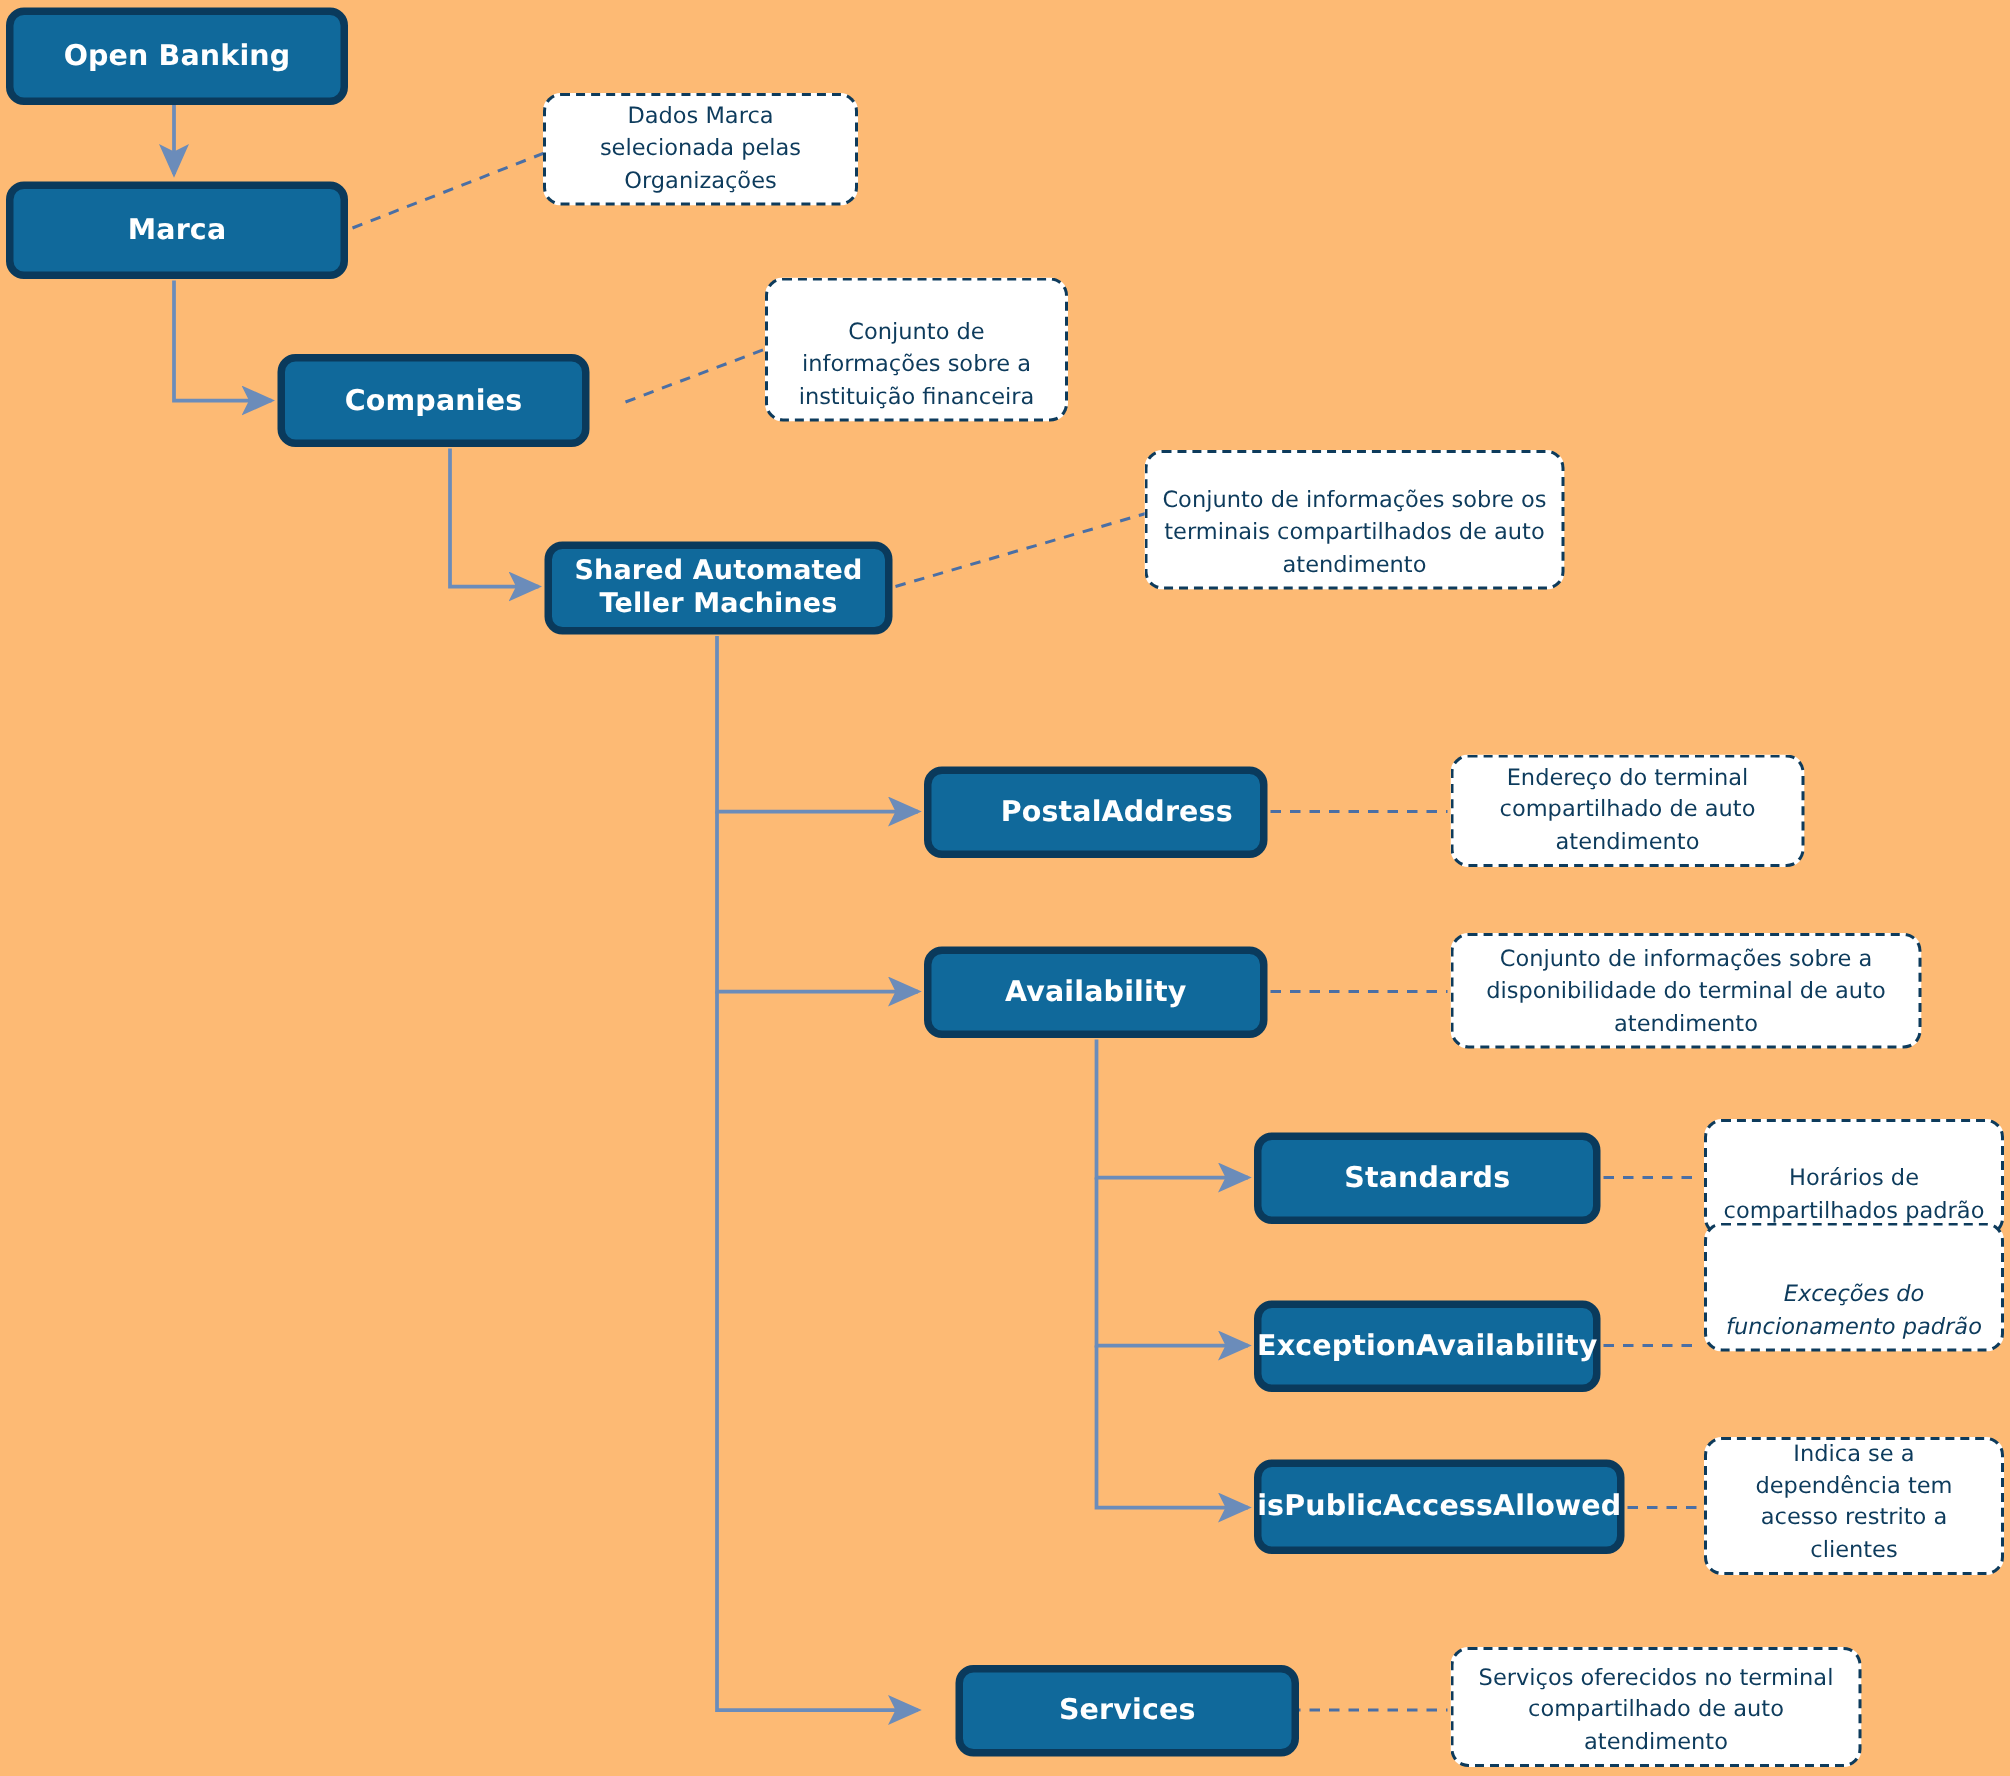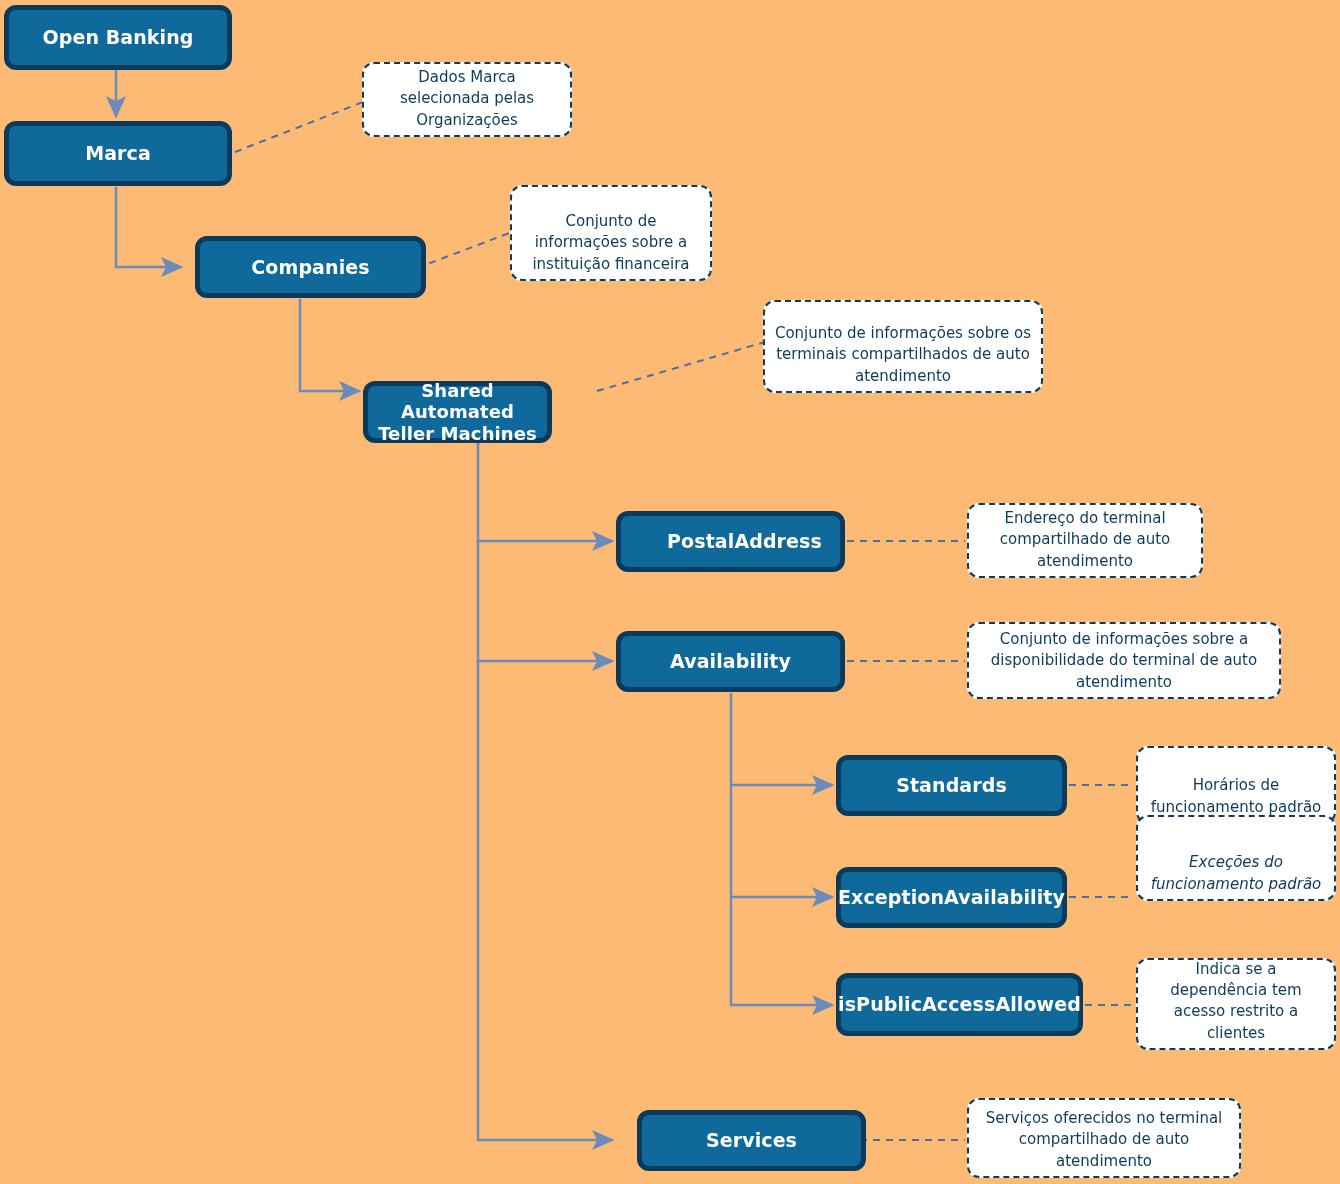--- a/index.html
+++ b/index.html
@@ -101,25 +101,25 @@
   </svg>
 
   <div class="node" style="left:4px; top:5px; width:228px; height:65px;">
     <span>Open Banking</span>
   </div>
 
   <div class="node" style="left:4px; top:121px; width:228px; height:65px;">
     <span>Marca</span>
   </div>
 
-  <div class="node" style="left:195px; top:236px; width:231px; height:62px;">
+  <div class="node" style="left:185px; top:236px; width:208px; height:62px;">
     <span>Companies</span>
   </div>
 
-  <div class="node two-line" style="left:363px; top:381px; width:189px; height:62px;">
+  <div class="node two-line" style="left:363px; top:361px; width:232px; height:62px;">
     <span>Shared Automated Teller Machines</span>
   </div>
 
   <div class="node" style="left:616px; top:511px; width:229px; height:61px;padding-left:36px;">
     <span>PostalAddress</span>
   </div>
 
   <div class="node" style="left:616px; top:631px; width:229px; height:61px;">
     <span>Availability</span>
   </div>
@@ -154,21 +154,21 @@
 
   <div class="note" style="left:967px; top:503px; width:236px; height:75px;">
     <span>Endereço do terminal compartilhado de auto atendimento</span>
   </div>
 
   <div class="note" style="left:967px; top:622px; width:314px; height:77px;">
     <span>Conjunto de informações sobre a disponibilidade do terminal de auto atendimento</span>
   </div>
 
   <div class="note" style="left:1136px; top:746px; width:200px; height:78px;">
-    <span>Horários de funcionamento padrão</span>
+    <span>Horários de compartilhados padrão</span>
   </div>
 
   <div class="note" style="left:1136px; top:815px; width:200px; height:86px;font-style:italic;">
     <span>Exceções do funcionamento padrão</span>
   </div>
 
   <div class="note" style="left:1136px; top:958px; width:200px; height:92px;">
     <span>Indica se a dependência tem acesso restrito a clientes</span>
   </div>
 

